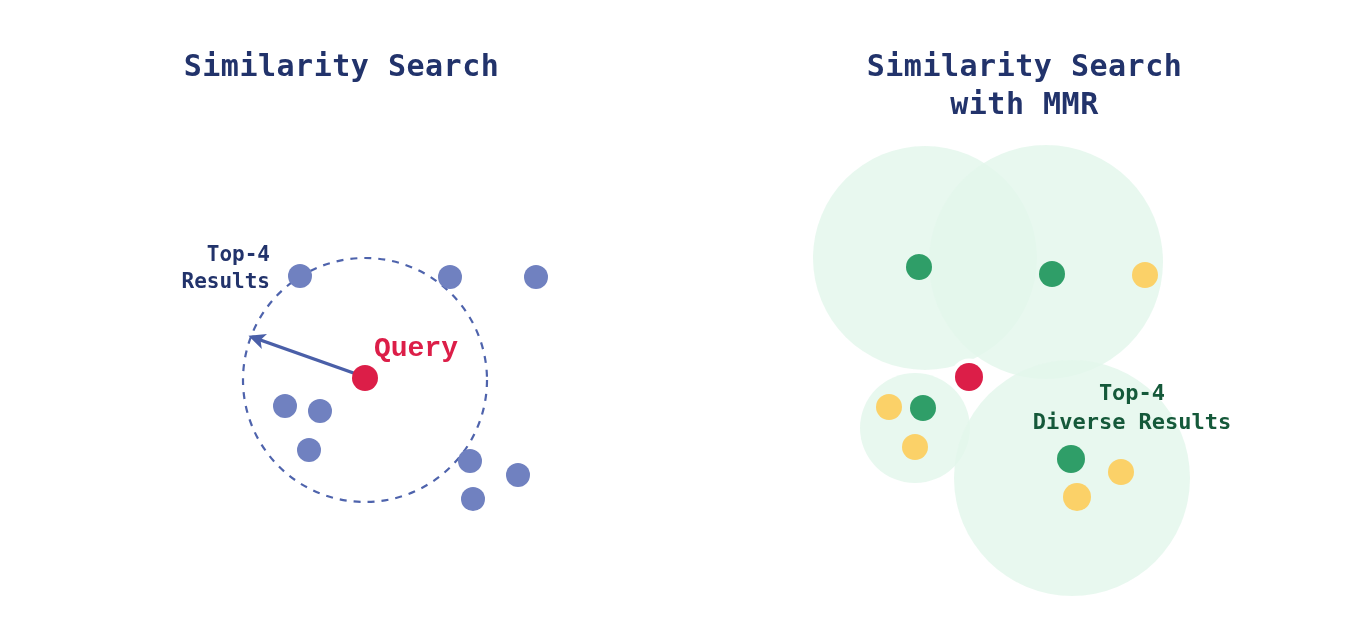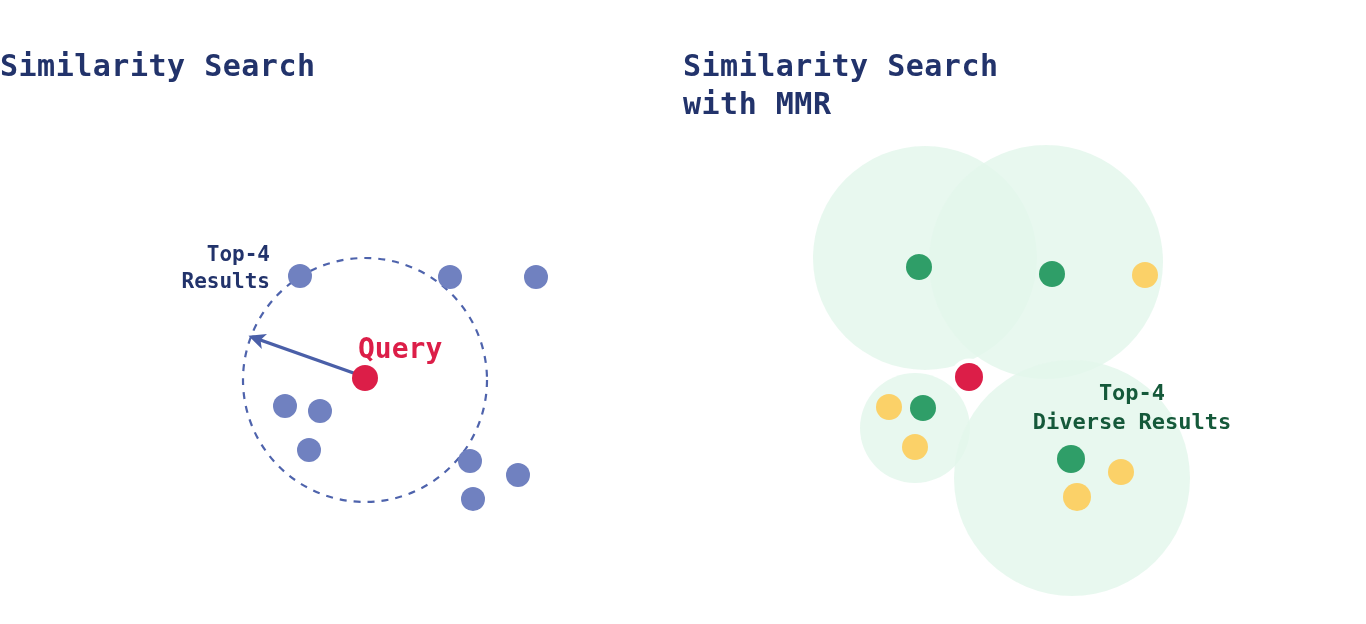--- a/index.html
+++ b/index.html
@@ -17,21 +17,21 @@
   .panel {
     position: absolute;
     top: 0;
     height: 624px;
   }
   #panel-left  { left: 0;    width: 683px; }
   #panel-right { left: 683px; width: 683px; }
 
   .panel-title {
     position: absolute;
-    text-align: left;
+    text-align: center;
     font-family: "DejaVu Sans Mono", "Liberation Mono", monospace;
     font-size: 30px;
     font-weight: 700;
     color: #22336b;
     letter-spacing: 0.5px;
     line-height: 1.28;
     white-space: pre-line;
     left: 0;
     width: 100%;
   }
@@ -58,22 +58,23 @@
     font-size: 21px;
     color: #22336b;
     text-align: right;
     left: 86px;
     top: 241px;
     width: 184px;
   }
   #label-query {
     font-size: 28px;
     color: #dc1e48;
-    left: 358px;
+    left: 374px;
     top: 331px;
+    font-family: Liberation Mono, monospace;
   }
   #label-top4-diverse {
     font-size: 22px;
     color: #15593a;
     text-align: center;
     left: 940px;
     top: 379px;
     width: 384px;
   }
 </style>

